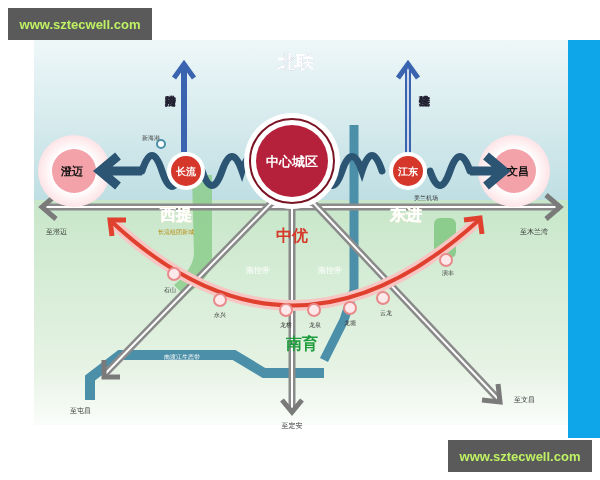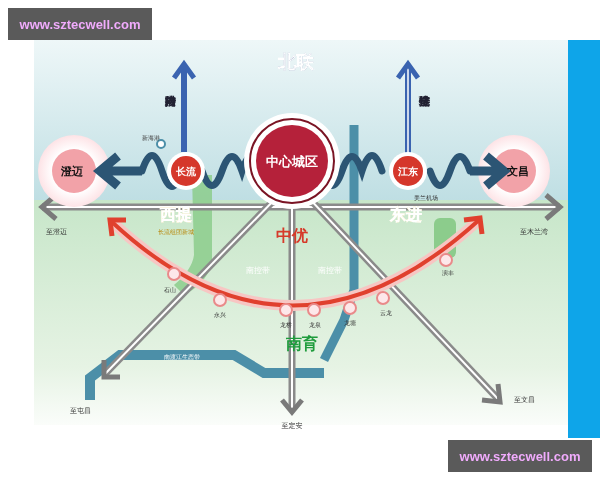--- a/index.html
+++ b/index.html
@@ -2,21 +2,21 @@
 <html><head>
   <meta charset="utf-8">
   <style>
     html, body { margin: 0; padding: 0; }
     body {
       width: 600px; height: 480px; position: relative; overflow: hidden;
       background: #ffffff;
       font-family: "DejaVu Sans", sans-serif;
     }
     .watermark {
-      position: absolute; background: #5a5a5a; color: #f0abfc;
+      position: absolute; background: #5a5a5a; color: #bef264;
       font-family: "Liberation Sans", sans-serif; font-size: 13px; font-weight: bold;
       display: flex; align-items: center; justify-content: center; z-index: 10;
     }
     .wm-top { left: 8px; top: 8px; width: 144px; height: 32px; }
     .wm-bottom { left: 448px; top: 440px; width: 144px; height: 32px; }
     .map-frame {
       position: absolute; left: 34px; top: 40px; width: 588px; height: 398px;
       background: #0ea5e9; overflow: hidden;
     }
     svg.map { position: absolute; left: 0; top: 0; }

